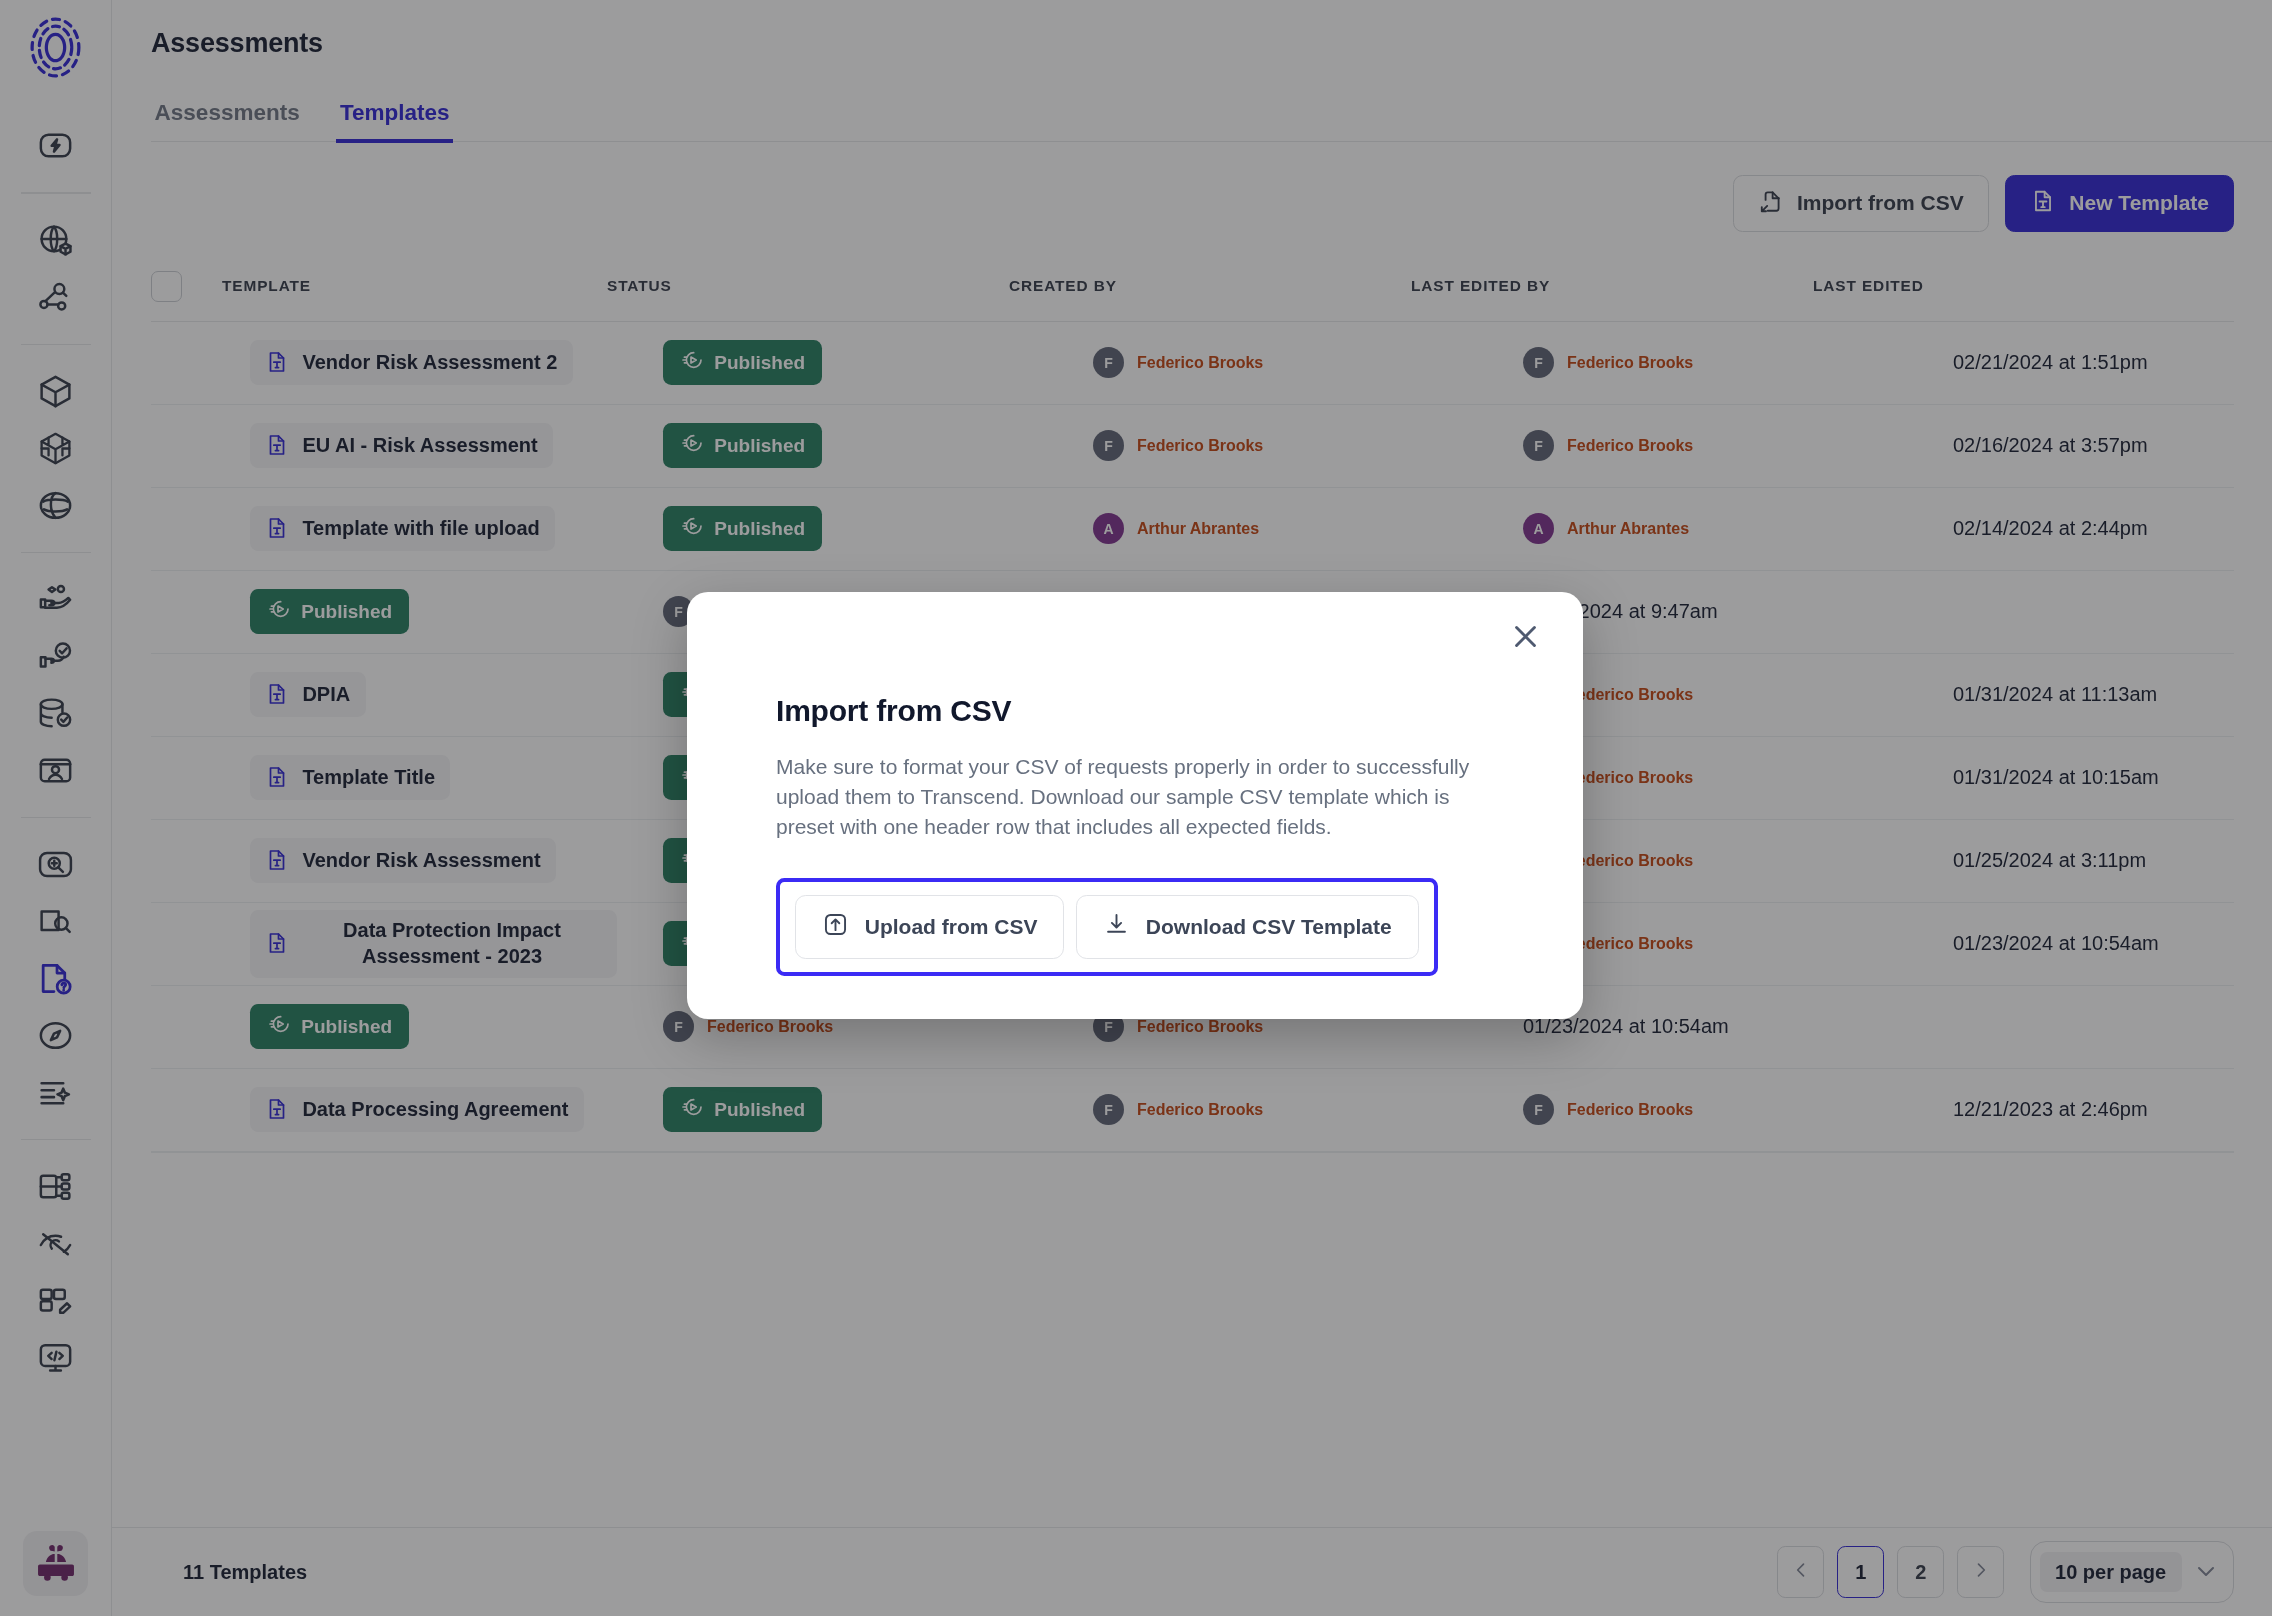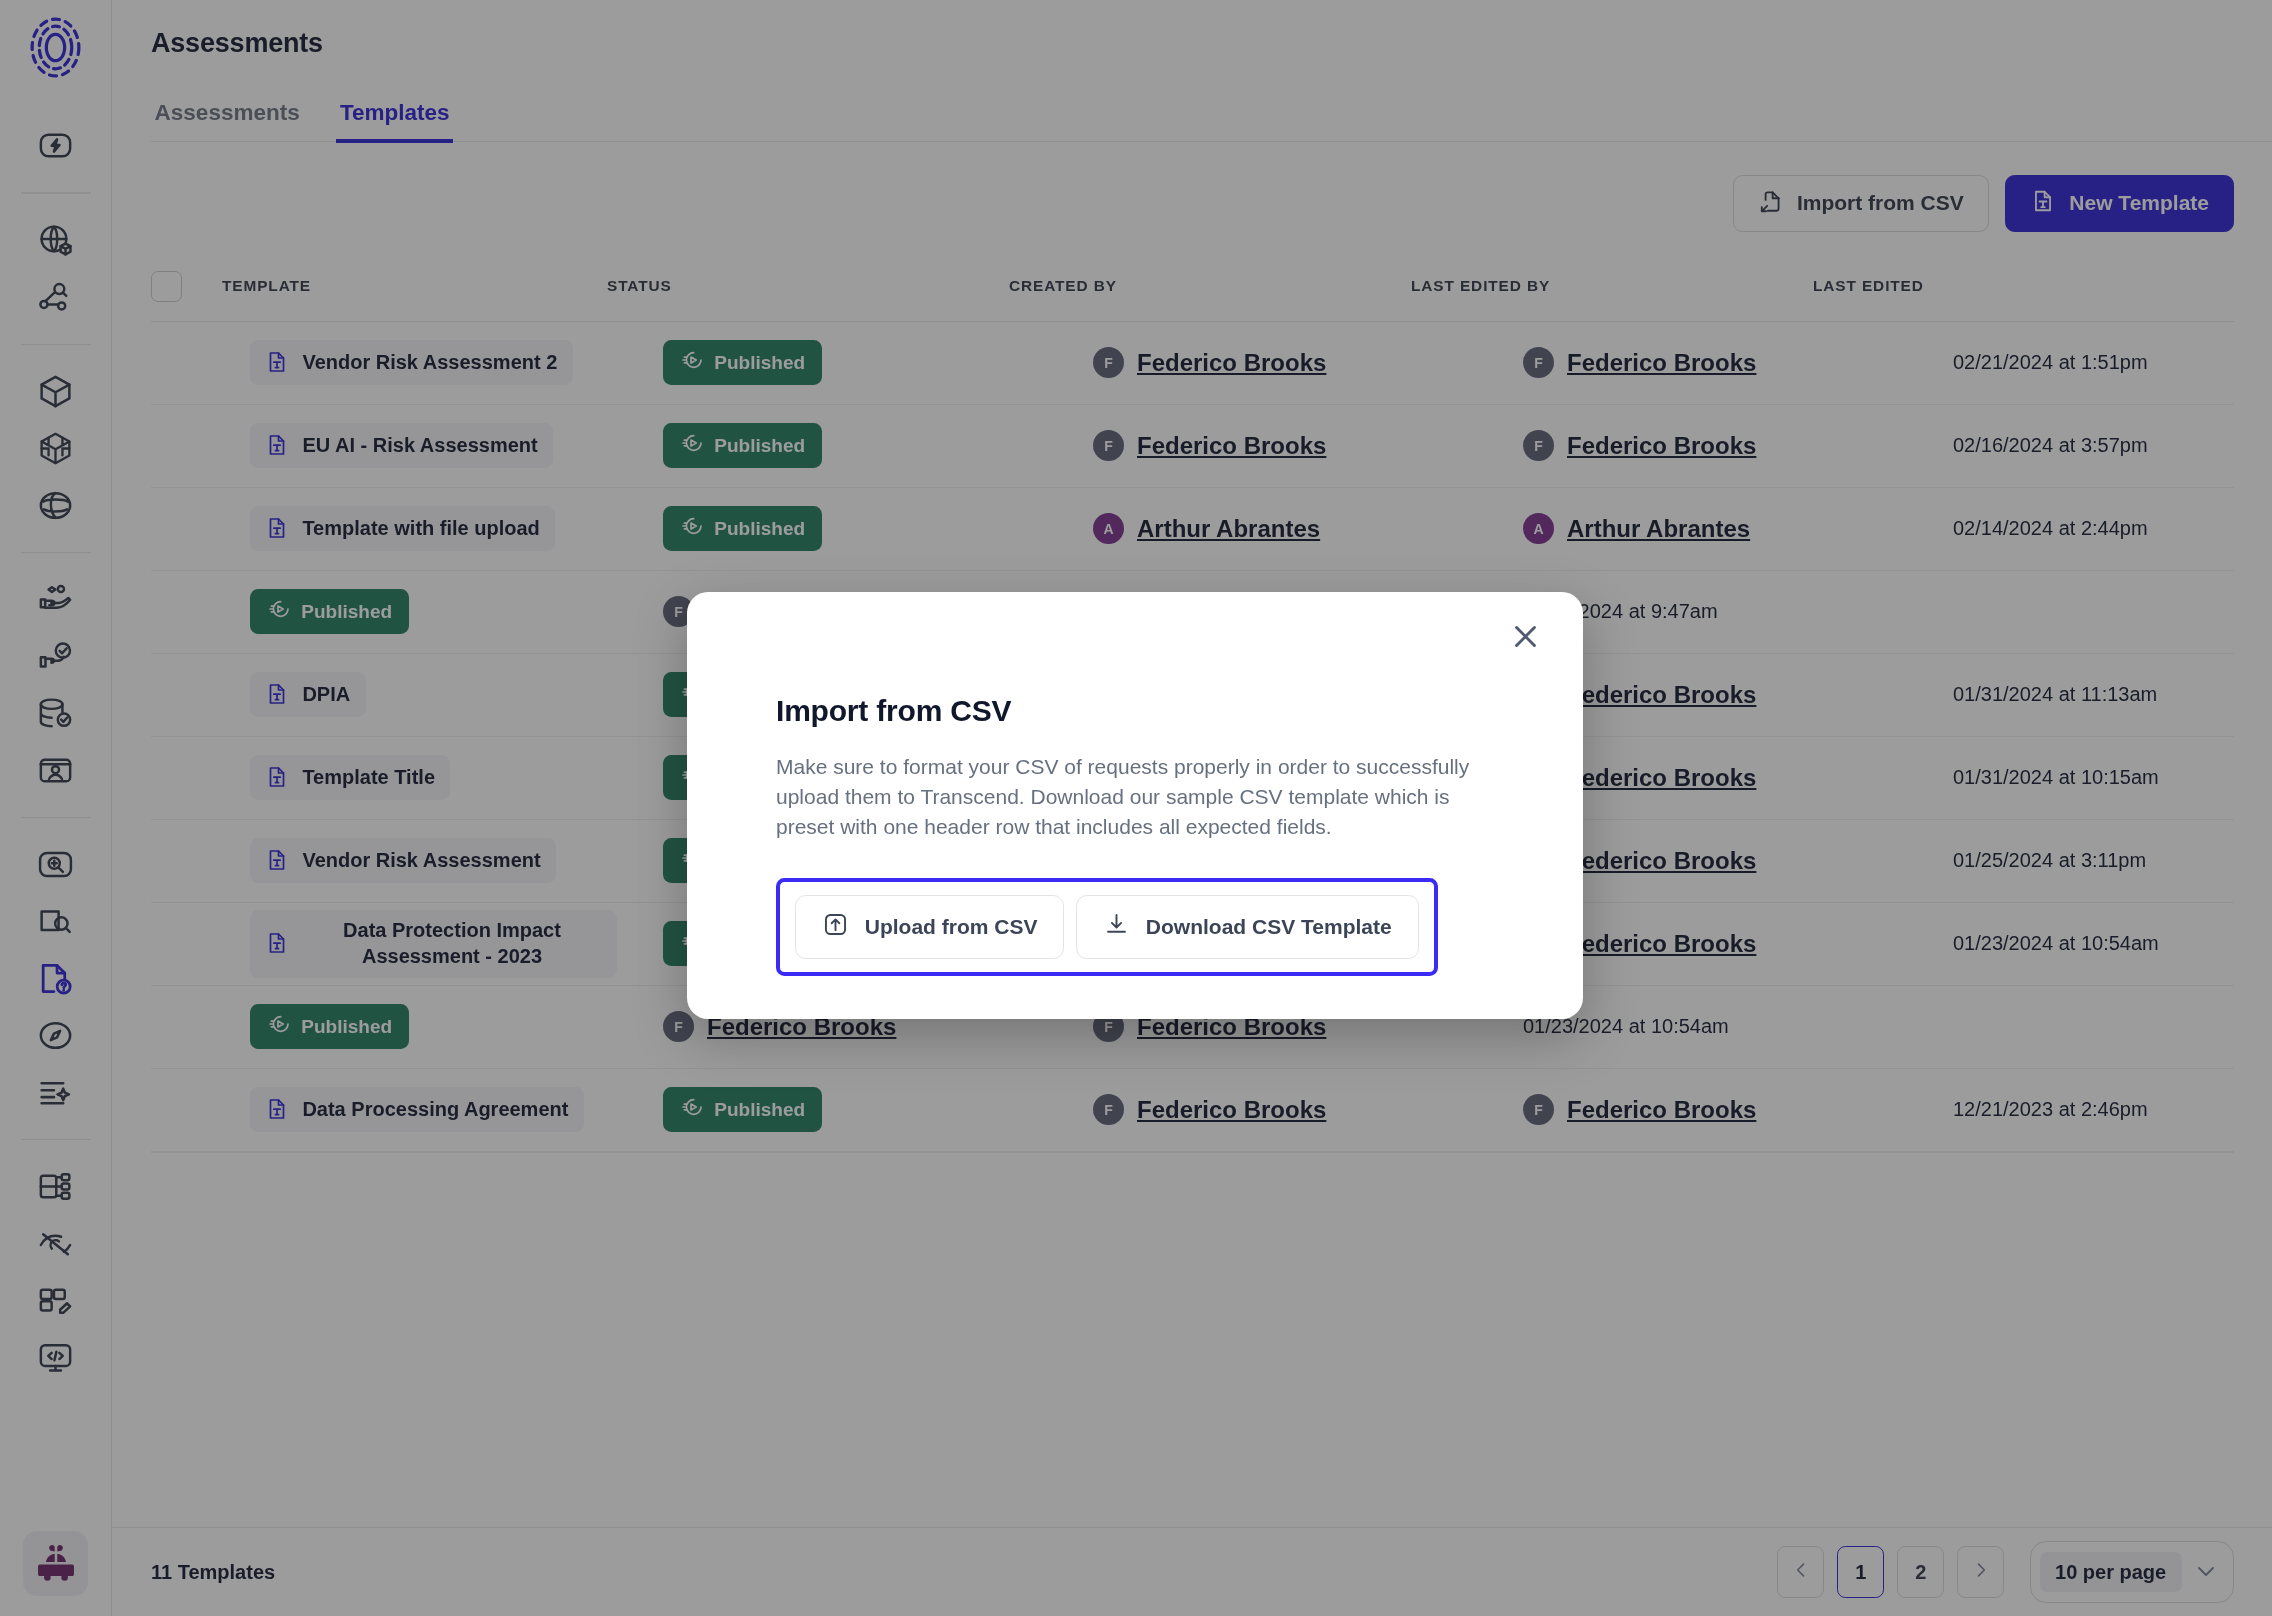--- a/index.html
+++ b/index.html
@@ -140,33 +140,33 @@
     border-radius: 8.3px; padding: 8.3px 16.6px;
     font-size: 19px; font-weight: 600;
   }
   .badge svg { width: 24px; height: 24px; flex:0 0 24px; }
   .person { display:flex; align-items:center; gap: 13px; }
   .person .av {
     width: 31px; height: 31px; border-radius: 50%;
     display:flex; align-items:center; justify-content:center;
     color: #ffffff; font-size: 14px; font-weight: 700;
   }
-  .person .pname { font-size: 24px; font-weight: 700; color:#0f172a;text-decoration:underline; }
+  .person .pname { font-size: 16px; font-weight: 700; color:#c2410c; }
   .date { font-size: 20px; color:#11182c; font-weight: 500; }
 
   #table-empty { flex: 1 1 auto; border-bottom: 1.2px solid #eceef1; }
 
   
   #footer {
     height: 89px; flex: 0 0 89px;
     border-top: 1.2px solid #e6e7ea;
     display:flex; align-items:center; justify-content:space-between;
     padding: 0 39px;
   }
-  #count { font-size: 20px; font-weight: 600; color:#11182c; }
+  #count { font-size: 20px; font-weight: 600; color:#11182c;margin-left:32px; }
   #pager { display:flex; align-items:center; gap: 13px; }
   .pg {
     width: 47px; height: 52px; border:1.2px solid #d8dade; border-radius: 8.3px;
     background:#fff; display:flex; align-items:center; justify-content:center;
     font-size: 20px; font-weight: 700; color:#2e3544; cursor:pointer;
   }
   .pg.cur { border-color:#2a20d4; color:#11182c; }
   .pg svg { width: 20px; height: 20px; color:#7b8192; }
   .perpage {
     margin-left: 13px; height: 62px; min-width: 195px;

